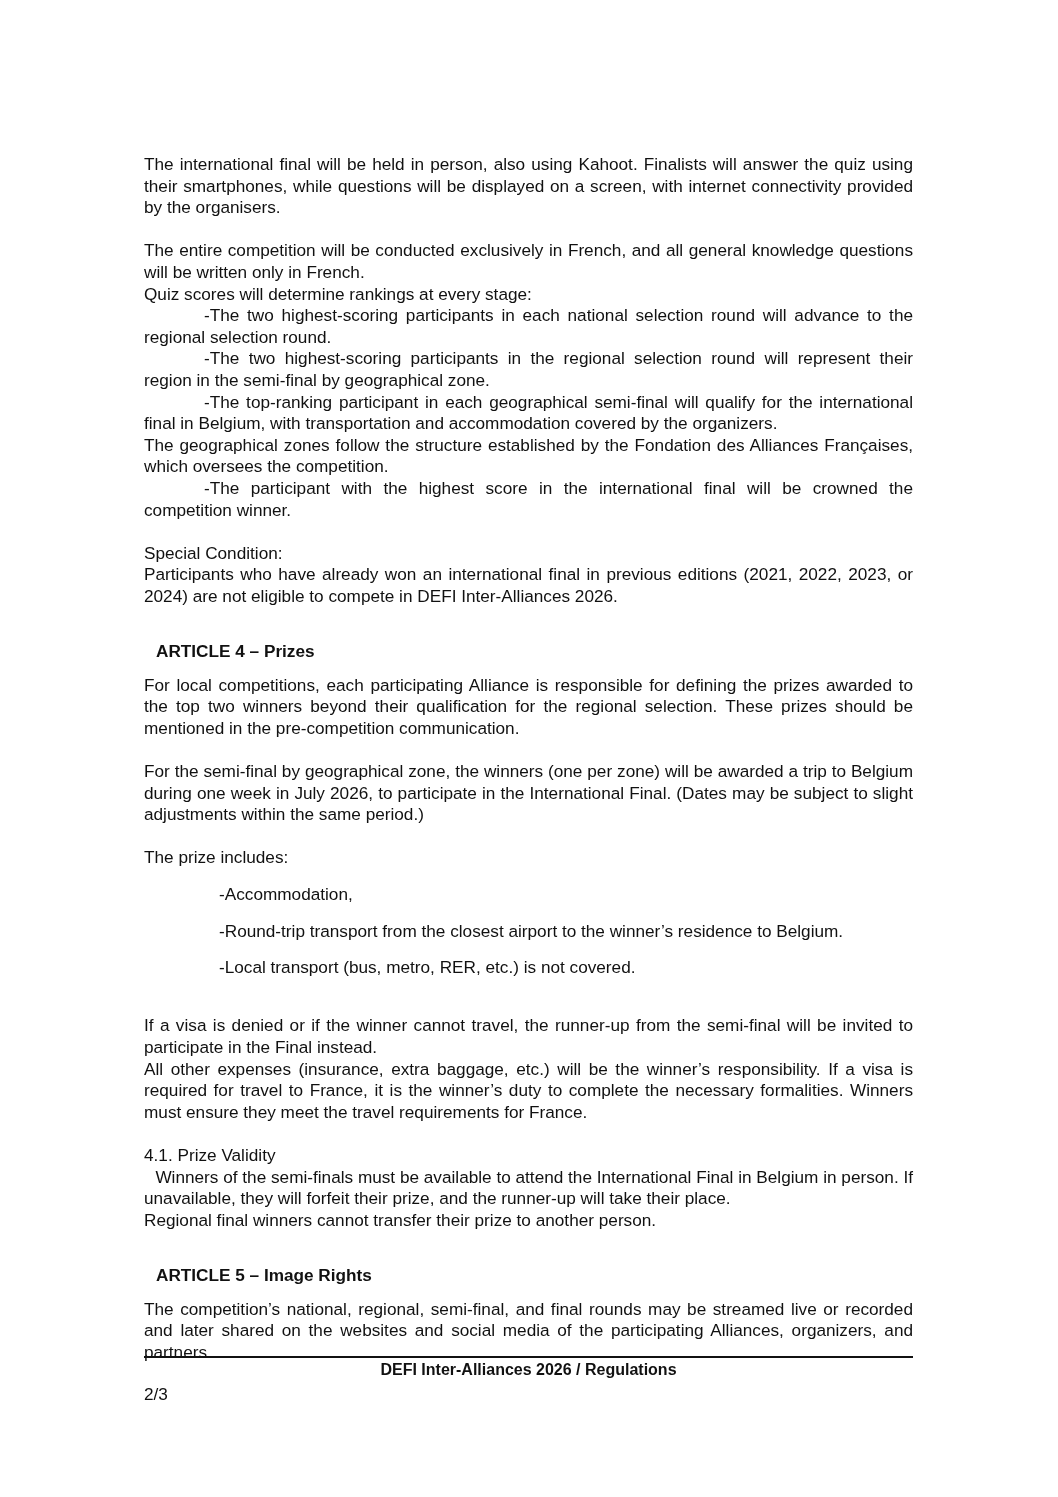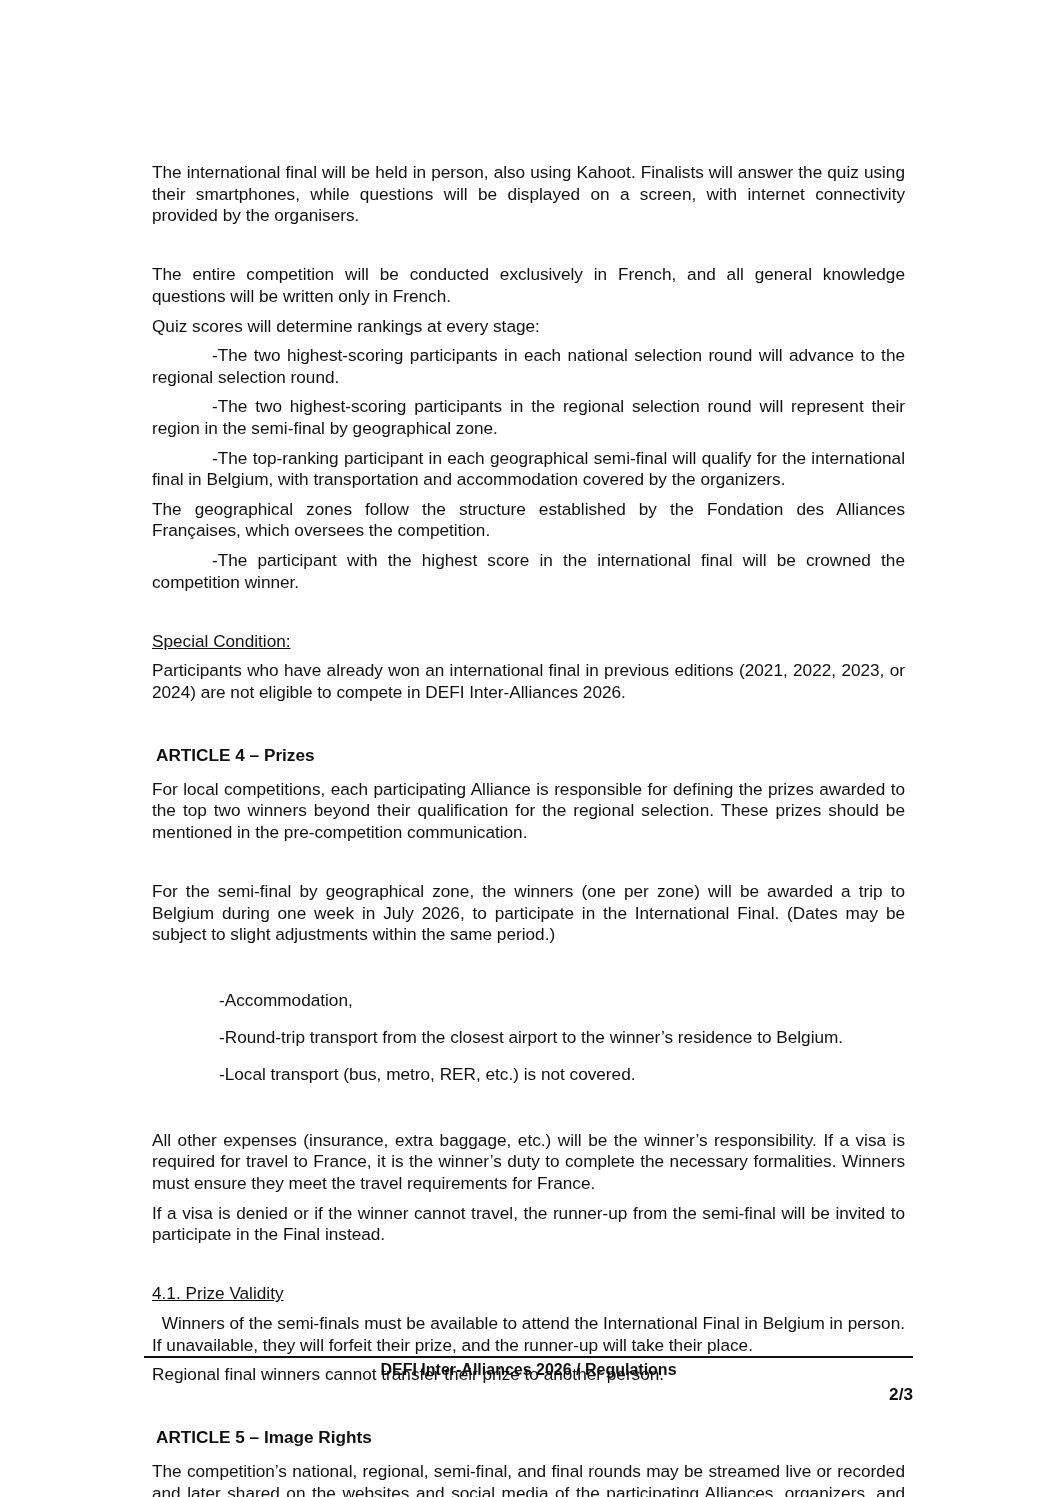--- a/index.html
+++ b/index.html
@@ -5,39 +5,39 @@
   html, body { margin: 0; padding: 0; background: #ffffff; }
   body {
     width: 1058px; height: 1497px; position: relative; overflow: hidden;
     font-family: "Liberation Sans", sans-serif;
     color: #111111;
   }
   .page {
     position: absolute; left: 144px; top: 154px; width: 769px;
     font-size: 17.2px; line-height: 21.6px;
   }
-  .p { text-align: justify; margin: 8px; }
+  .p { text-align: justify; margin: 0; }
   .p.last { text-align-last: left; }
   .gap { height: 21.6px; }
   .indent { text-indent: 60px; }
   .list-item { padding-left: 60px; margin: 15px; }
-  .u { text-decoration: underline; }
+  .u { }
   .h { font-weight: bold; margin: 12px; }
   .footer-rule {
     position: absolute; left: 144px; top: 1356px; width: 769px; height: 0;
     border-top: 2px solid #111;
   }
   .footer-title {
     position: absolute; left: 144px; top: 1361px; width: 769px;
     text-align: center; font-weight: bold; font-size: 16px;
     font-family: "Liberation Sans", sans-serif;
   }
   .page-num {
     position: absolute; left: 144px; top: 1384px; width: 769px;
-    text-align: right; font-size: 17.2px; font-weight: bold;
+    text-align: left; font-size: 17.2px;
   }
 </style>
 </head>
 <body>
 
 <div class="page">
   <p class="p last">The international final will be held in person, also using Kahoot. Finalists will answer the quiz using their smartphones, while questions will be displayed on a screen, with internet connectivity provided by the organisers.</p>
   <div class="gap"></div>
   <p class="p last">The entire competition will be conducted exclusively in French, and all general knowledge questions will be written only in French.</p>
   <p class="p last">Quiz scores will determine rankings at every stage:</p>
@@ -48,26 +48,27 @@
   <p class="p last indent">-The participant with the highest score in the international final will be crowned the competition winner.</p>
   <div class="gap"></div>
   <p class="p u">Special Condition:</p>
   <p class="p last">Participants who have already won an international final in previous editions (2021, 2022, 2023, or 2024) are not eligible to compete in DEFI Inter-Alliances 2026.</p>
   <div class="gap"></div>
   <p class="h">ARTICLE 4 – Prizes</p>
   <p class="p last">For local competitions, each participating Alliance is responsible for defining the prizes awarded to the top two winners beyond their qualification for the regional selection. These prizes should be mentioned in the pre-competition communication.</p>
   <div class="gap"></div>
   <p class="p last">For the semi-final by geographical zone, the winners (one per zone) will be awarded a trip to Belgium during one week in July 2026, to participate in the International Final. (Dates may be subject to slight adjustments within the same period.)</p>
   <div class="gap"></div>
+  <p class="p">The prize includes:</p>
   <p class="list-item">-Accommodation,</p>
   <p class="list-item">-Round-trip transport from the closest airport to the winner’s residence to Belgium.</p>
   <p class="list-item">-Local transport (bus, metro, RER, etc.) is not covered.</p>
   <div class="gap"></div>
+  <p class="p last">If a visa is denied or if the winner cannot travel, the runner-up from the semi-final will be invited to participate in the Final instead.</p>
   <p class="p last">All other expenses (insurance, extra baggage, etc.) will be the winner’s responsibility. If a visa is required for travel to France, it is the winner’s duty to complete the necessary formalities. Winners must ensure they meet the travel requirements for France.</p>
-  <p class="p last">If a visa is denied or if the winner cannot travel, the runner-up from the semi-final will be invited to participate in the Final instead.</p>
   <div class="gap"></div>
   <p class="p u">4.1. Prize Validity</p>
   <p class="p last" style="text-align:right">Winners of the semi-finals must be available to attend the International Final in Belgium in person. If unavailable, they will forfeit their prize, and the runner-up will take their place.</p>
   <p class="p last">Regional final winners cannot transfer their prize to another person.</p>
   <div class="gap"></div>
   <p class="h">ARTICLE 5 – Image Rights</p>
   <p class="p last">The competition’s national, regional, semi-final, and final rounds may be streamed live or recorded and later shared on the websites and social media of the participating Alliances, organizers, and partners.</p>
 </div>
 
 <div class="footer-rule"></div>

